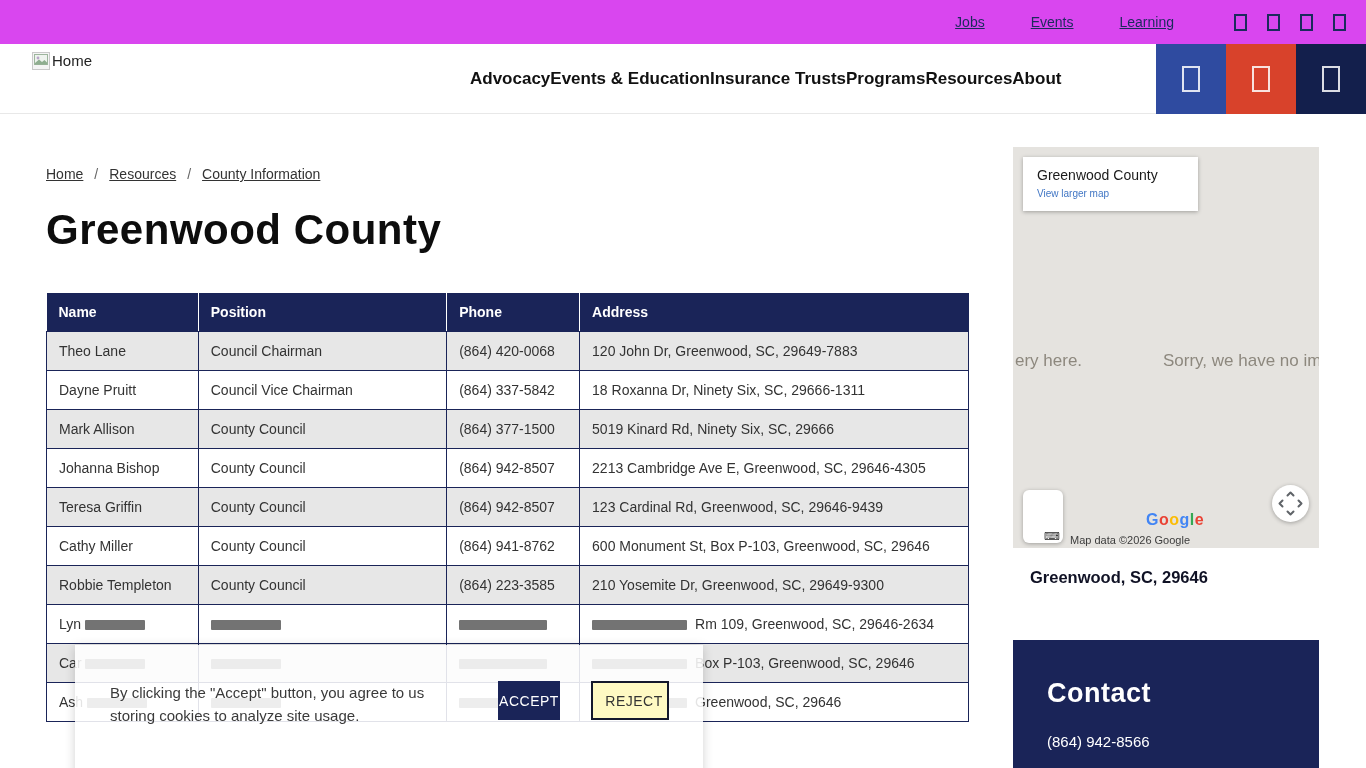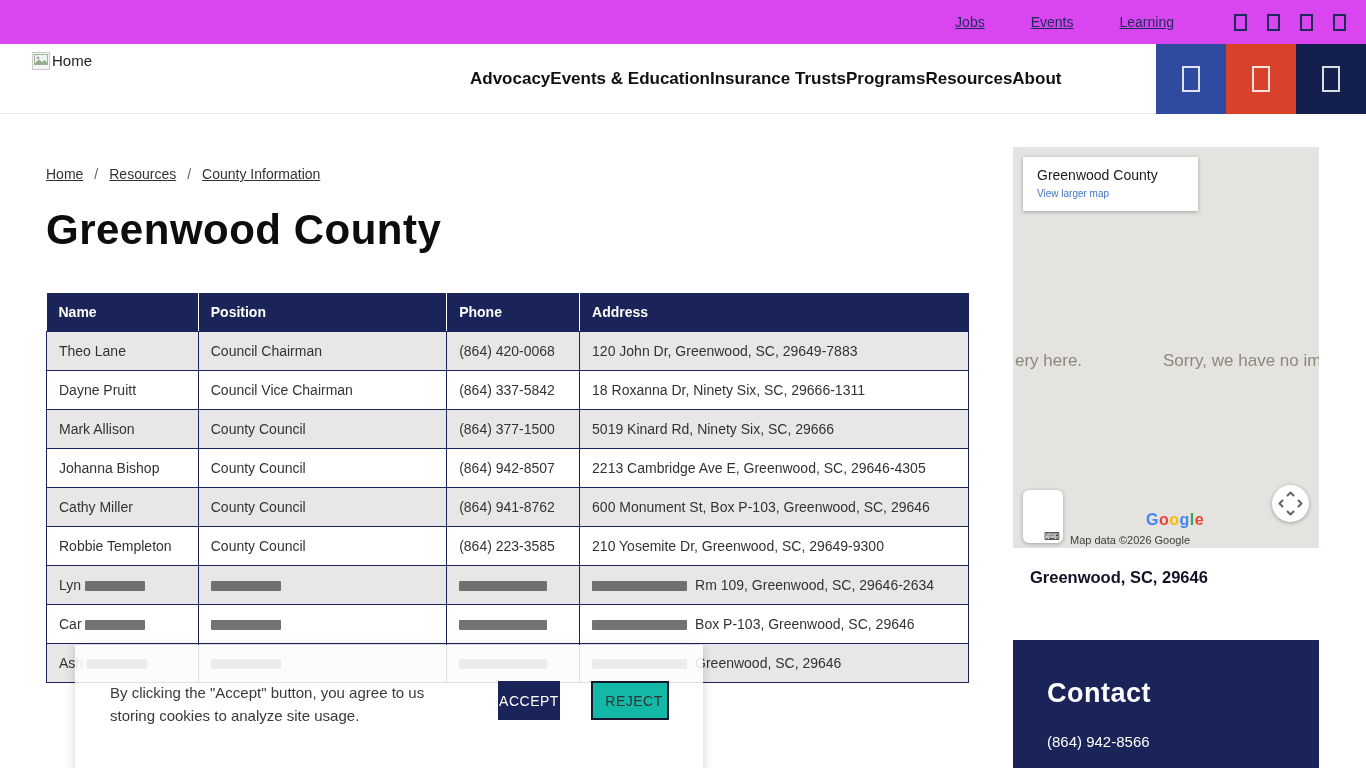--- a/index.html
+++ b/index.html
@@ -76,21 +76,21 @@
   .contact-item { display:flex; align-items:center; gap:10px; margin-top:17px; font-size:15px; cursor:pointer; }
   .contact-item:first-of-type { margin-top:24px; }
   .tofu-xs { width:9px; height:13px; border:1px solid rgba(255,255,255,0.9); display:inline-block; flex:none; }
 
   
   .cookie-banner { position:absolute; left:75px; top:645px; width:628px; height:140px;
                    background:rgba(255,255,255,0.87); box-shadow:0 2px 10px rgba(0,0,0,0.18); z-index:10; }
   .cookie-msg { position:absolute; left:35px; top:36px; width:330px; font-size:15px; color:#3a3a3a; line-height:23px; }
   .cookie-accept { position:absolute; left:423px; top:36px; width:62px; height:39px; background:#1A2458; color:#fff;
                    border:none; font-size:14px; font-family:"Liberation Sans",sans-serif; letter-spacing:0.5px; cursor:pointer; }
-  .cookie-reject { position:absolute; left:516px; top:36px; width:78px; height:39px; background:#14b8a6; color:#333;
+  .cookie-reject { position:absolute; left:516px; top:36px; width:78px; height:39px; background:#fef9c3; color:#333;
                    border:2px solid #14182c; font-size:14px; font-family:"Liberation Sans",sans-serif; letter-spacing:0.5px; cursor:pointer;padding-left:8px; }
 </style>
 </head>
 <body>
 
 <div class="topbar">
   <a class="tlink">Jobs</a>
   <a class="tlink">Events</a>
   <a class="tlink">Learning</a>
   <div class="socials">
@@ -170,20 +170,26 @@
       <td>(864) 377-1500</td>
       <td>5019 Kinard Rd, Ninety Six, SC, 29666</td>
     </tr>
     <tr>
       <td>Johanna Bishop</td>
       <td>County Council</td>
       <td>(864) 942-8507</td>
       <td>2213 Cambridge Ave E, Greenwood, SC, 29646-4305</td>
     </tr>
     <tr>
+      <td>Teresa Griffin</td>
+      <td>County Council</td>
+      <td>(864) 942-8507</td>
+      <td>123 Cardinal Rd, Greenwood, SC, 29646-9439</td>
+    </tr>
+    <tr>
       <td>Cathy Miller</td>
       <td>County Council</td>
       <td>(864) 941-8762</td>
       <td>600 Monument St, Box P-103, Greenwood, SC, 29646</td>
     </tr>
     <tr>
       <td>Robbie Templeton</td>
       <td>County Council</td>
       <td>(864) 223-3585</td>
       <td>210 Yosemite Dr, Greenwood, SC, 29649-9300</td>

